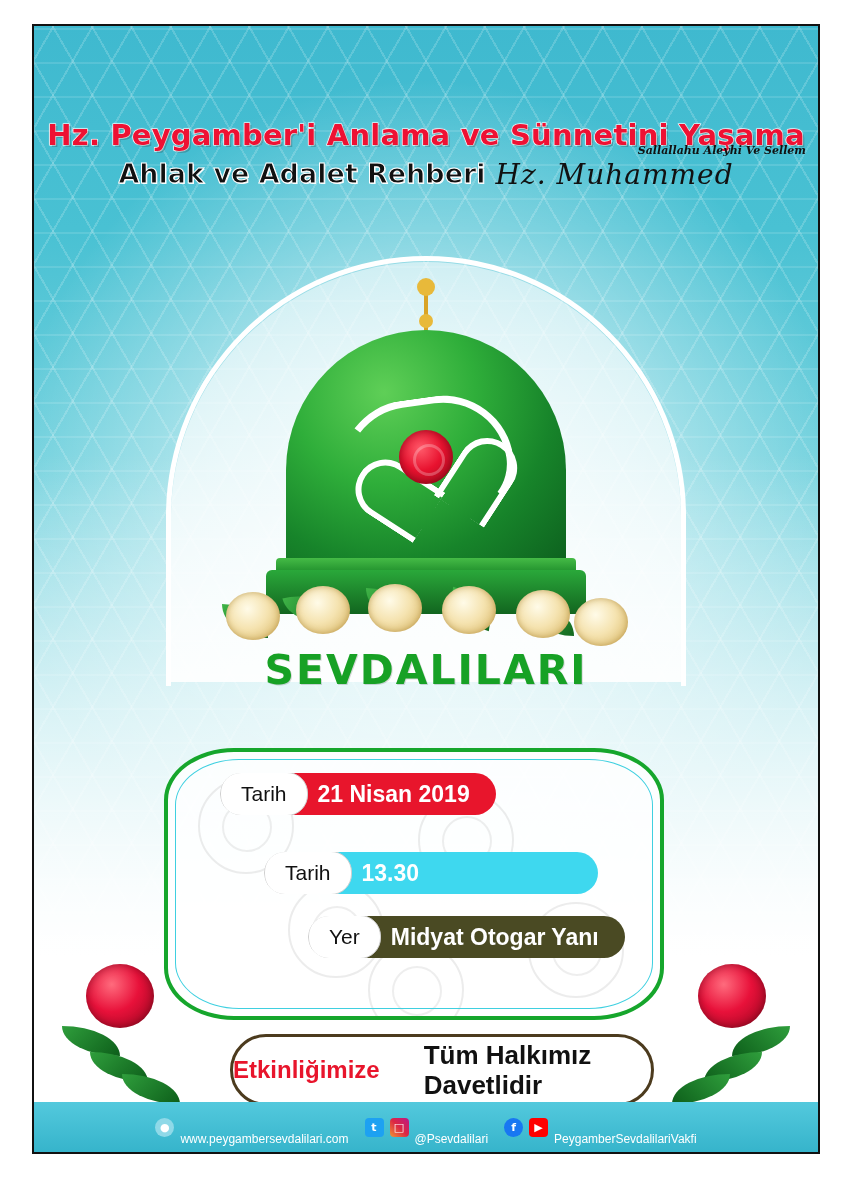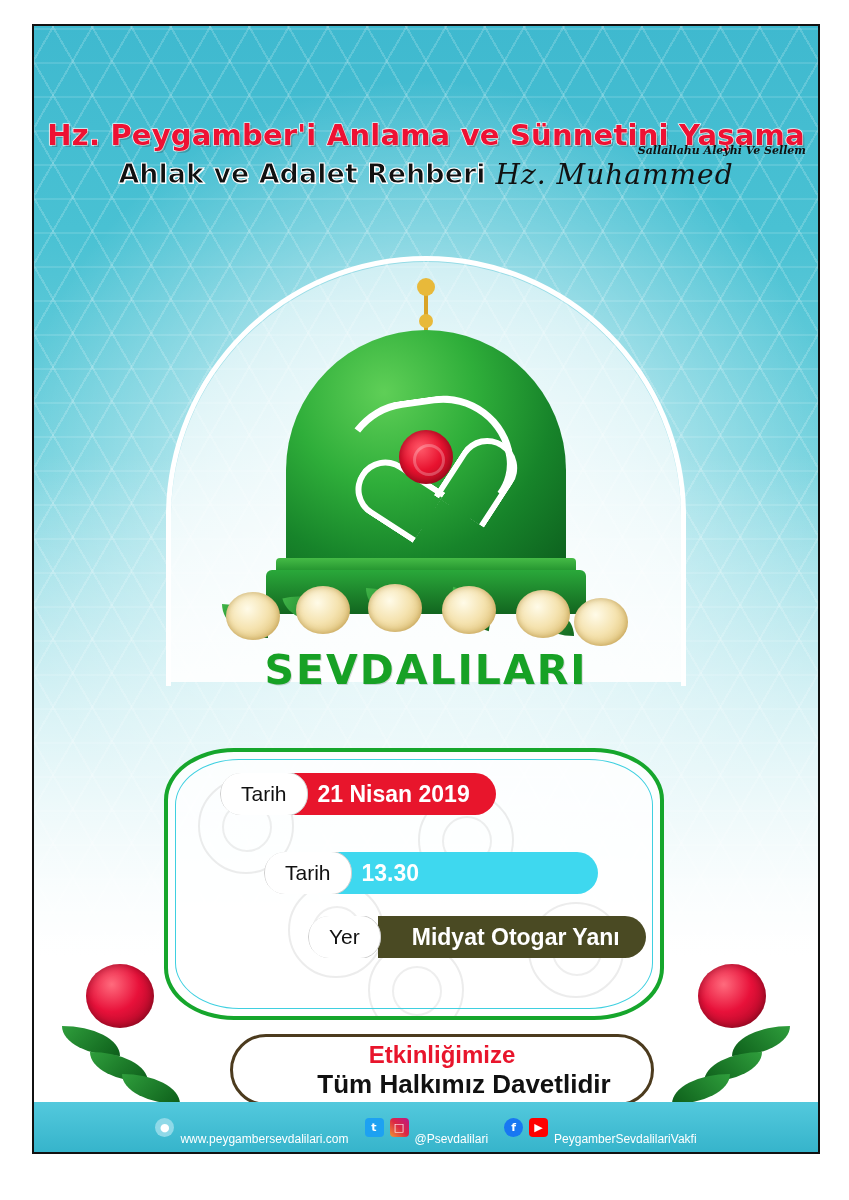--- a/index.html
+++ b/index.html
@@ -190,28 +190,28 @@
   .pill .val{
     display:flex;align-items:center;height:50px;padding:0 26px 0 34px;
     margin-left:-24px;color:#ffffff;font-size:23px;font-weight:bold;
     border-radius:0 21px 21px 0;
     font-family:"Liberation Sans",sans-serif;
   }
   .pill-date{left:52px;top:21px;}
   .pill-date .val{background:#e8152c;}
   .pill-time{left:96px;top:100px;}
   .pill-time .val{background:#3ed8ef;min-width:210px;}
-  .pill-place{left:140px;top:164px;gap:21px;}
+  .pill-place{left:140px;top:164px;}
   .pill-place .val{background:#4a4a23;}
 
   
   .banner{
     position:absolute;left:196px;top:1008px;width:424px;height:72px;
     background:#ffffff;border:3px solid #4c3b1e;border-radius:36px;
-    display:flex;flex-direction:column;align-items:center;justify-content:center;
+    display:flex;flex-direction:row;align-items:center;justify-content:center;
     box-sizing:border-box;
   }
   .banner .l1{color:#e8152c;font-size:24px;font-weight:bold;line-height:28px;}
   .banner .l2{color:#111;font-size:26px;font-weight:bold;line-height:30px;margin-left:44px;}
 
   
   .side-rose{position:absolute;width:160px;height:150px;}
   .side-rose.left{left:22px;top:928px;}
   .side-rose.right{right:22px;top:928px;}
   .sr-bloom{position:absolute;width:68px;height:64px;border-radius:50%;

